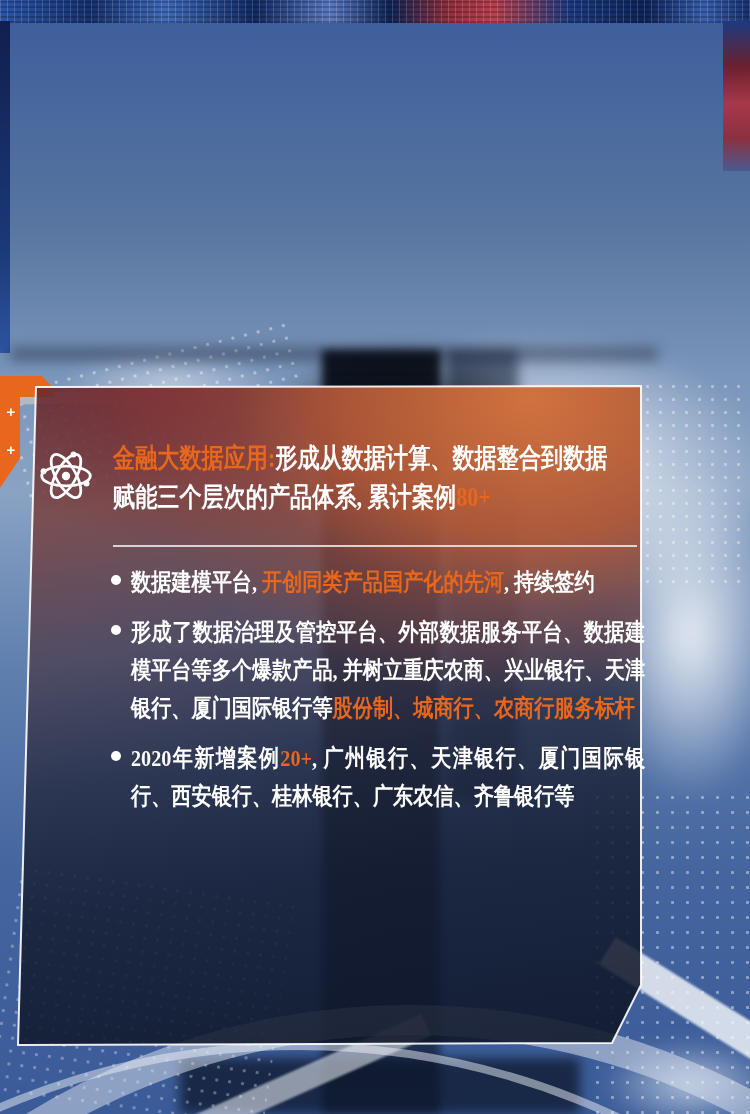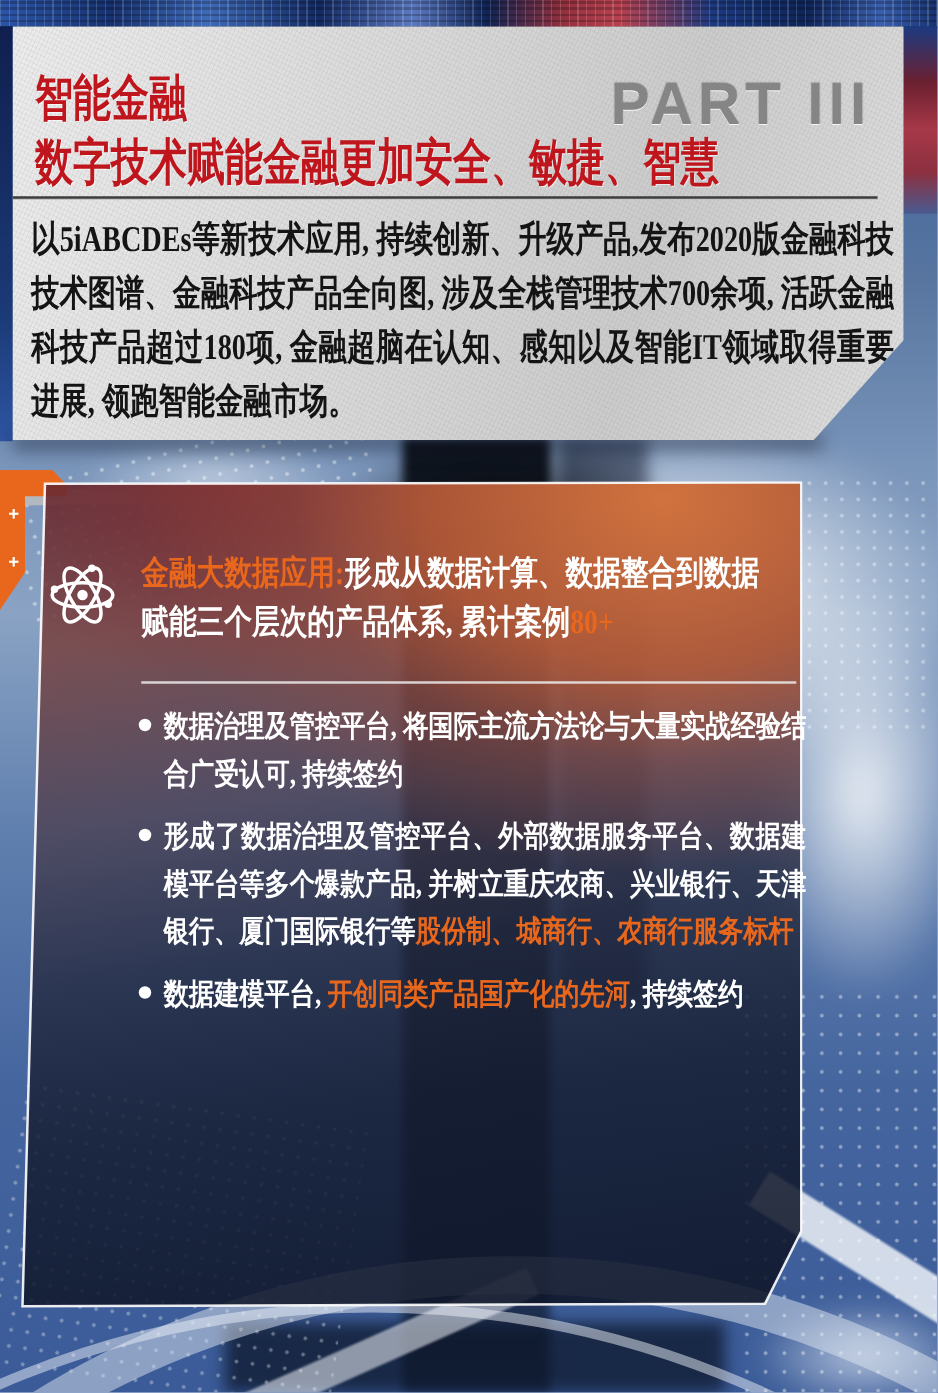--- a/index.html
+++ b/index.html
@@ -114,29 +114,20 @@
   <div class="dots d1"></div>
   <div class="dots d2"></div>
   <div class="dots d3"></div>
   <div class="dots d4"></div>
   <div class="ring a1"></div>
   <div class="ring a2"></div>
   <div class="band b1"></div>
   <div class="band b2"></div>
 
   <div class="banner-sh"></div>
-  <div class="banner">
-    <div class="title">
-      <div>智能金融</div>
-      <div>数字技术赋能金融更加安全、敏捷、智慧</div>
-    </div>
-    <div class="part">PART III</div>
-    <div class="divider"></div>
-    <div class="intro">以5iABCDEs等新技术应用, 持续创新、升级产品,发布2020版金融科技技术图谱、金融科技产品全向图, 涉及全栈管理技术700余项, 活跃金融科技产品超过180项, 金融超脑在认知、感知以及智能IT领域取得重要进展, 领跑智能金融市场。</div>
-  </div>
 
   <div class="paper"></div>
   <div class="ribbon">
     <div class="plus p1">+</div>
     <div class="plus p2">+</div>
   </div>
 
   <div class="card">
     <div class="card-fill"></div>
     <svg class="card-border" width="628" height="662" viewBox="0 0 628 662">
@@ -153,26 +144,26 @@
         <circle cx="6" cy="26" r="3.2" fill="#ffffff"></circle>
         <circle cx="52" cy="39" r="3.2" fill="#ffffff"></circle>
         <circle cx="38" cy="8" r="3.2" fill="#ffffff"></circle>
       </svg>
     </div>
     <div class="heading"><span class="hl">金融大数据应用:</span><span>形成从数据计算、数据整合到数据赋能三个层次的产品体系, 累计案例</span><span class="hl">80+</span></div>
     <div class="hsep"></div>
     <ul class="blist">
       <li>
         <span class="bdot"></span>
-        <span class="btext"><span>数据治理及管控平台, 将国际主流方法论与大量实战经验结合广受认可, 持续签约</span></span>
+        <span class="btext"><span>数据建模平台, </span><span class="hl">开创同类产品国产化的先河</span><span>, 持续签约</span></span>
       </li>
       <li>
         <span class="bdot"></span>
         <span class="btext"><span>形成了数据治理及管控平台、外部数据服务平台、数据建模平台等多个爆款产品, 并树立重庆农商、兴业银行、天津银行、厦门国际银行等</span><span class="hl">股份制、城商行、农商行服务标杆</span></span>
       </li>
       <li>
         <span class="bdot"></span>
-        <span class="btext"><span>数据建模平台, </span><span class="hl">开创同类产品国产化的先河</span><span>, 持续签约</span></span>
+        <span class="btext"><span>2020年新增案例</span><span class="hl">20+</span><span>, 广州银行、天津银行、厦门国际银行、西安银行、桂林银行、广东农信、齐鲁银行等</span></span>
       </li>
     </ul>
   </div>
 
 </div>
 
 </body></html>

